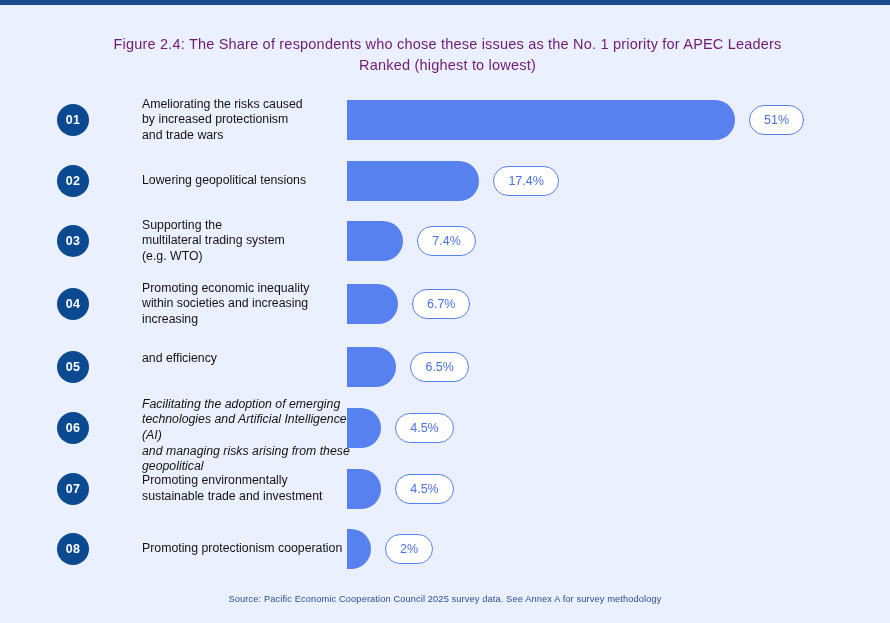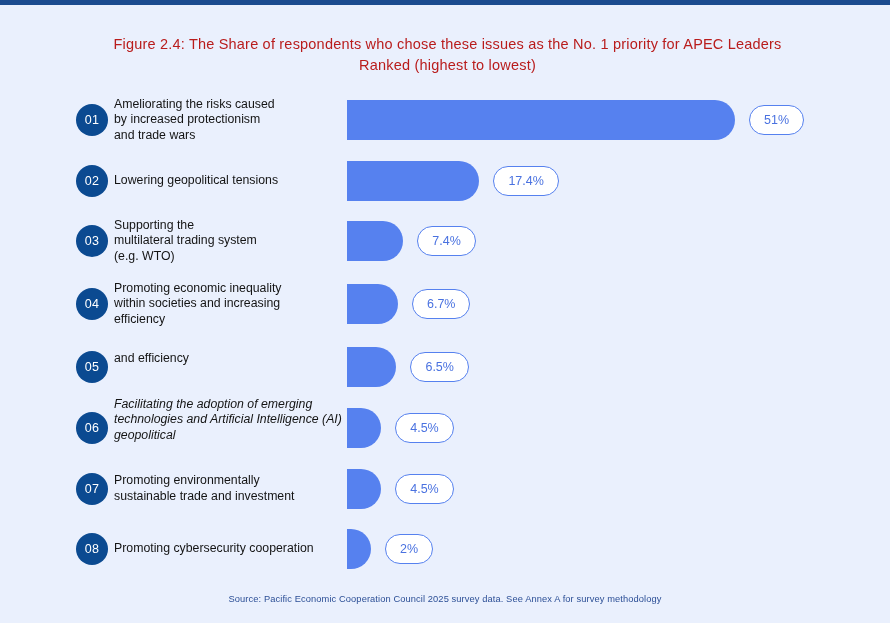--- a/index.html
+++ b/index.html
@@ -10,40 +10,40 @@
     overflow:hidden;
     position:relative;
   }
   #top-rule{
     position:absolute;left:0;top:0;width:890px;height:5px;
     background:#1b4b8f;
   }
   #chart-title{
     position:absolute;left:60px;top:34px;width:775px;
     text-align:center;
-    font-size:14.5px;color:#b91c1c;line-height:21px;
+    font-size:14.5px;color:#701a75;line-height:21px;
     letter-spacing:.2px;
   }
   #chart-title .tline{display:block;}
   #rows{position:absolute;left:0;top:86px;width:890px;}
   .row{position:relative;}
   .badge{
-    position:absolute;left:76px;
+    position:absolute;left:57px;
     width:32px;height:32px;border-radius:50%;
     background:#0b4a91;
-    color:#ffffff;font-size:12.5px;font-weight:normal;
+    color:#ffffff;font-size:12.5px;font-weight:bold;
     display:flex;align-items:center;justify-content:center;
     letter-spacing:.3px;
   }
   .label{
     position:absolute;left:114px;
     width:240px;
     font-size:12.3px;color:#141414;line-height:15.6px;
   }
-  .label .lline{display:block;}
+  .label .lline{display:block;margin-left:28px;}
   .barwrap{position:absolute;left:347px;}
   .bar{
     height:40px;
     background:#5681ef;
     border-radius:0 22px 22px 0;
   }
   .pill{
     position:absolute;
     height:30px;
     background:#ffffff;
@@ -105,21 +105,21 @@
       <div class="barwrap" style="top: 135px;">
         <div class="bar" style="width: 56.298px;"></div>
       </div>
       <div class="pill" style="left: 417.298px; top: 140px;">7.4%</div>
     </div>
     <div class="row">
       <div class="badge" style="top: 202px;">04</div>
       <div class="label" style="top: 194.6px;">
         <span class="lline">Promoting economic inequality</span>
         <span class="lline">within societies and increasing</span>
-        <span class="lline">efficiency</span>
+        <span class="lline">increasing</span>
       </div>
       <div class="barwrap" style="top: 198px;">
         <div class="bar" style="width: 50.9725px;"></div>
       </div>
       <div class="pill" style="left: 411.973px; top: 203px; text-align: center;">6.7%</div>
     </div>
     <div class="row">
       <div class="badge" style="top: 265px;">05</div>
       <div class="label" style="top: 265.4px;">
         <span class="lline">and efficiency</span>
@@ -127,20 +127,21 @@
       <div class="barwrap" style="top: 261px;">
         <div class="bar" style="width: 49.451px;"></div>
       </div>
       <div class="pill" style="left: 410.451px; top: 266px;">6.5%</div>
     </div>
     <div class="row">
       <div class="badge" style="top: 326px;">06</div>
       <div class="label" style="top: 310.8px; font-style: italic;">
         <span class="lline">Facilitating the adoption of emerging</span>
         <span class="lline">technologies and Artificial Intelligence (AI)</span>
+        <span class="lline">and managing risks arising from these</span>
         <span class="lline">geopolitical</span>
       </div>
       <div class="barwrap" style="top: 322px;">
         <div class="bar" style="width: 34.2353px;"></div>
       </div>
       <div class="pill" style="left: 395.235px; top: 327px;">4.5%</div>
     </div>
     <div class="row">
       <div class="badge" style="top: 387px;">07</div>
       <div class="label" style="top: 387.4px;">
@@ -148,21 +149,21 @@
         <span class="lline">sustainable trade and investment</span>
       </div>
       <div class="barwrap" style="top: 383px;">
         <div class="bar" style="width: 34.2353px;"></div>
       </div>
       <div class="pill" style="left: 395.235px; top: 388px;">4.5%</div>
     </div>
     <div class="row">
       <div class="badge" style="top: 447px;">08</div>
       <div class="label" style="top: 455.2px;">
-        <span class="lline">Promoting  cybersecurity  cooperation</span>
+        <span class="lline">Promoting  protectionism  cooperation</span>
       </div>
       <div class="barwrap" style="top: 443px;">
         <div class="bar" style="width: 24px;"></div>
       </div>
       <div class="pill" style="left: 385px; top: 448px;">2%</div>
     </div>
   </div>
 
 <div id="source">Source: Pacific Economic Cooperation Council 2025 survey data. See Annex A for survey methodology</div>
 

